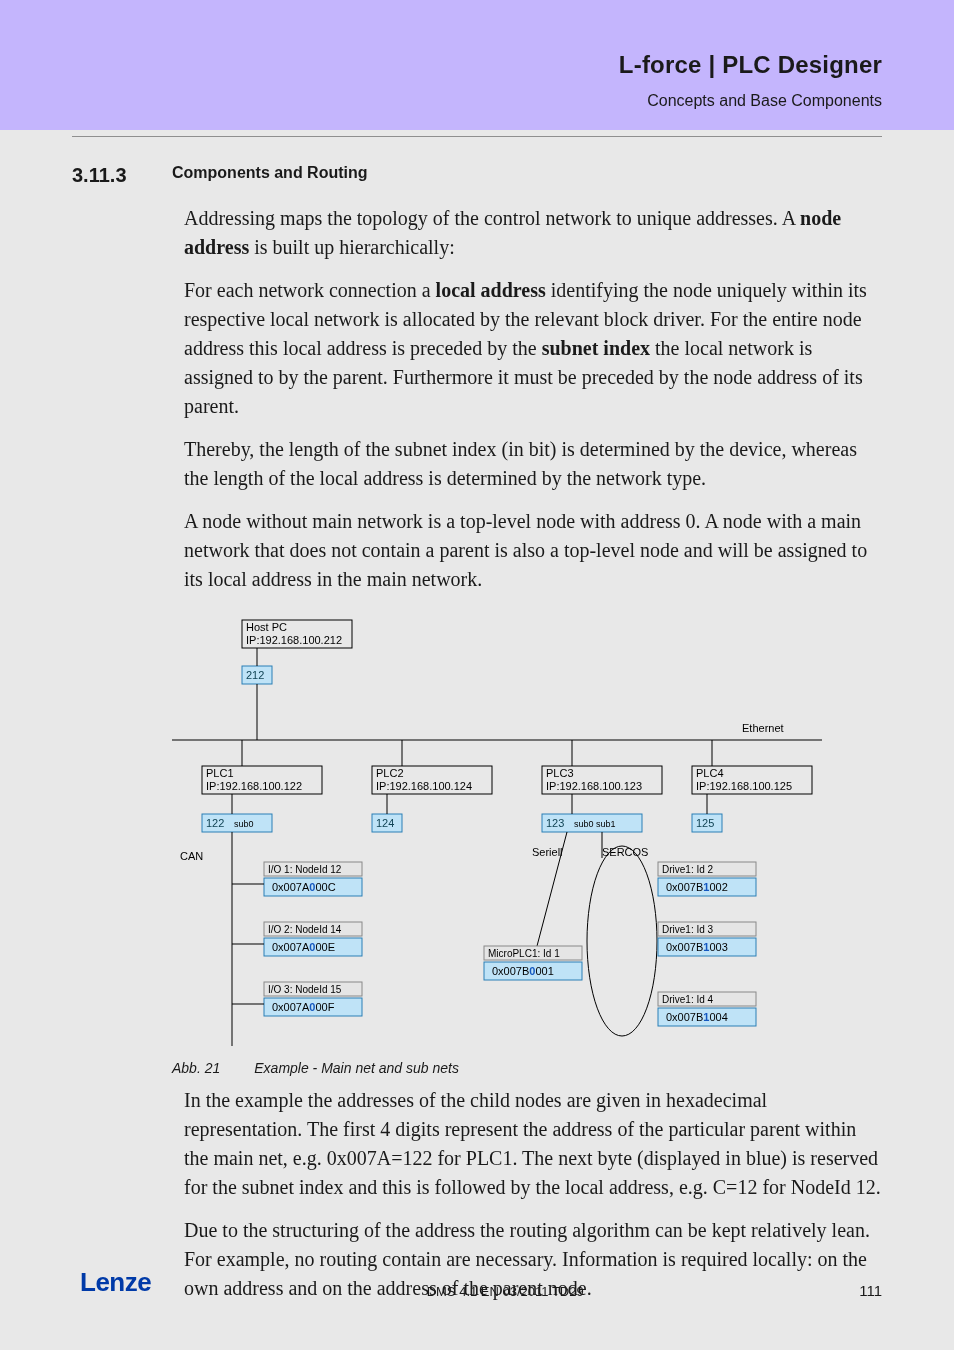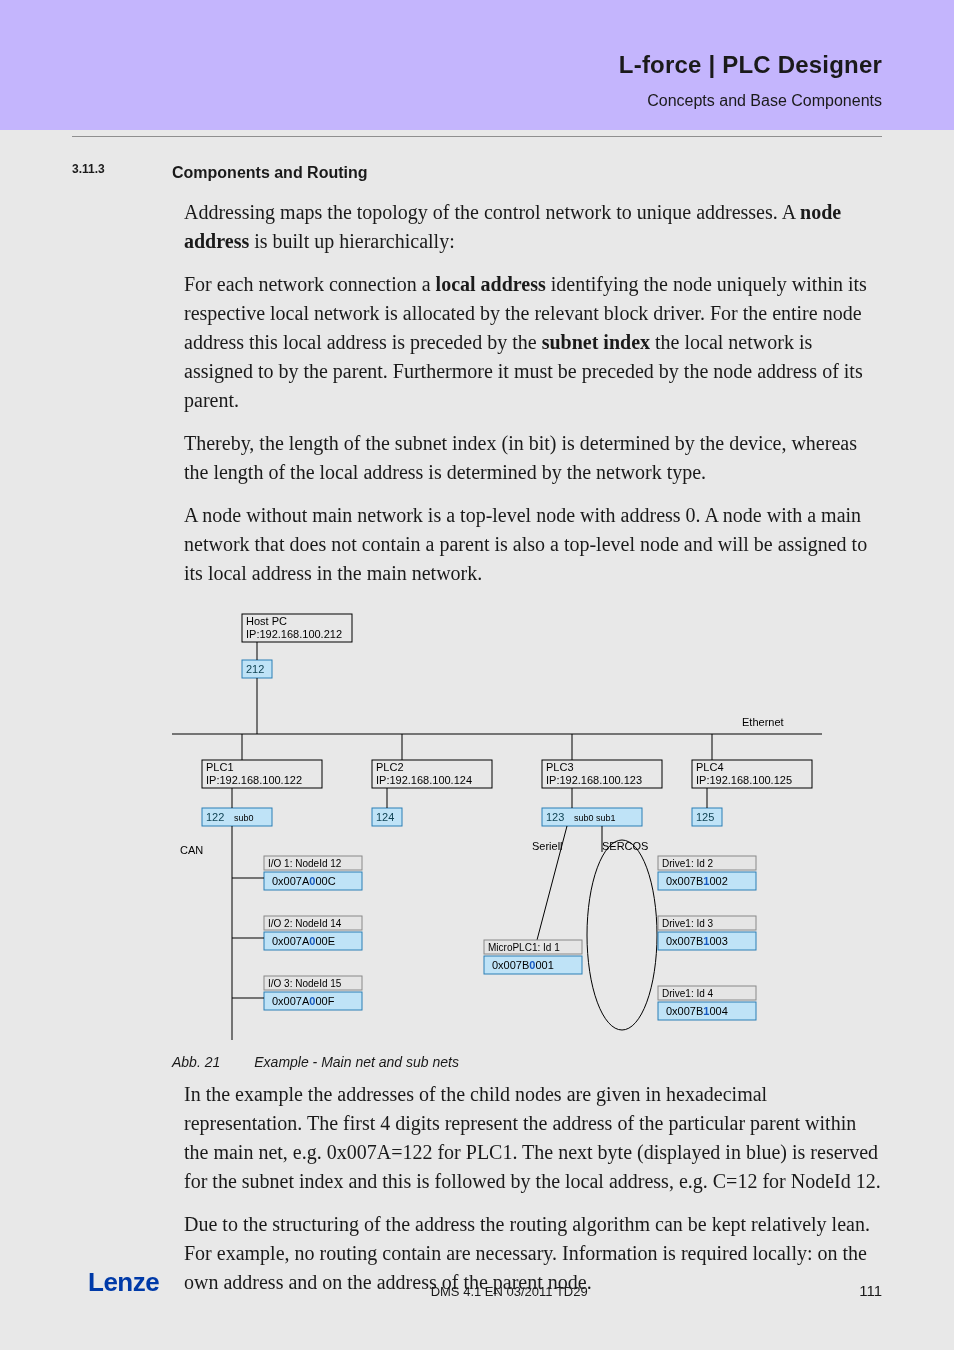--- a/index.html
+++ b/index.html
@@ -3,29 +3,29 @@
 <meta charset="utf-8">
 <style>
   * { margin:0; padding:0; box-sizing:border-box; }
   body { background:#e8e8e8; font-family:"Segoe UI",Arial,sans-serif; color:#1a1a1a; width:954px; height:1350px; position:relative; line-height:1.45; }
   .header { background:#c4b5fd; padding:48px 72px 18px 72px; text-align:right; }
   .header h1 { font-size:24px; font-weight:700; letter-spacing:.2px; }
   .header .sub { font-size:16px; margin-top:6px; }
   .rule { height:1px; background:#8f8f8f; margin:6px 72px 0 72px; }
   .page { background:#fff0; padding:24px 72px 0 72px; }
   .secline { display:flex; gap:36px; margin-bottom:14px; }
-  .secnum { width:64px; font-weight:700; font-size:12px; }
+  .secnum { width:64px; font-weight:700; font-size:20px; }
   .sectitle { font-weight:700; font-size:16px; }
   .body { margin-left:112px; font-size:20px;font-family:Liberation Serif, serif; }
   .body p { margin-bottom:14px; }
   .figwrap { margin-left:100px; margin-top:22px; margin-bottom:12px;text-align:right; }
   svg { display:block; }
   .caption { margin-left:100px; font-style:italic; font-size:14px; margin-top:10px; margin-bottom:8px; }
   .caption .cno { font-style:italic; margin-right:34px; }
-  .footer { position:absolute; bottom:48px; left:88px; right:72px; display:flex; align-items:flex-end; justify-content:space-between; font-size:14px; }
+  .footer { position:absolute; bottom:48px; left:80px; right:72px; display:flex; align-items:flex-end; justify-content:space-between; font-size:14px; }
   .logo { font-weight:800; font-size:26px; color:#003aa8; letter-spacing:-.5px; }
   .footmid { flex:1; text-align:center; font-size:13px; }
   .pnum { font-size:15px; }
 </style>
 </head>
 <body>
 
 <div class="header">
   <h1>L-force | PLC Designer</h1>
   <div class="sub">Concepts and Base Components</div>

